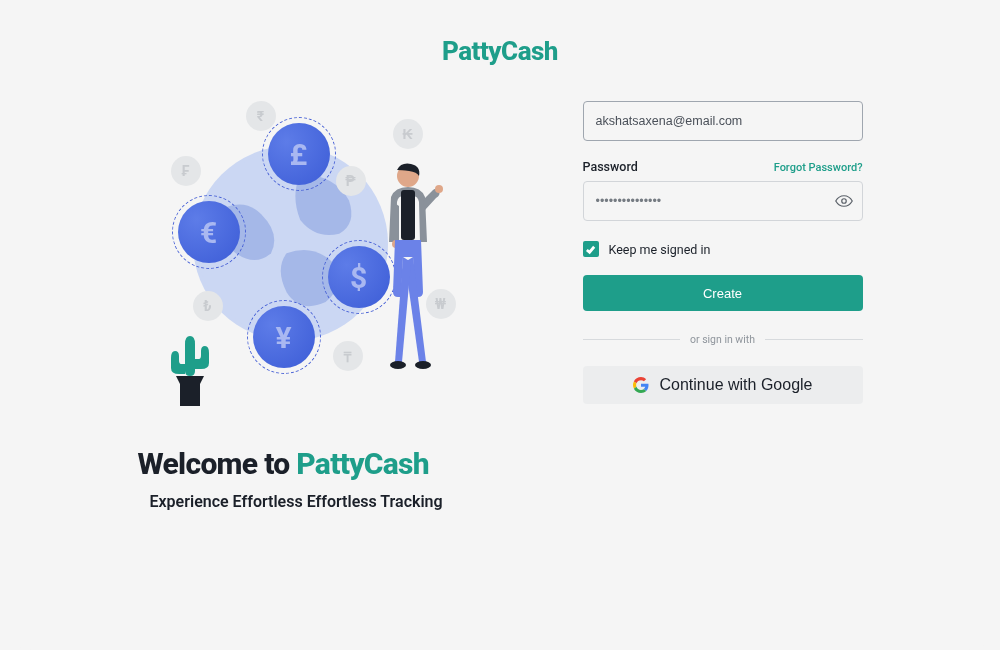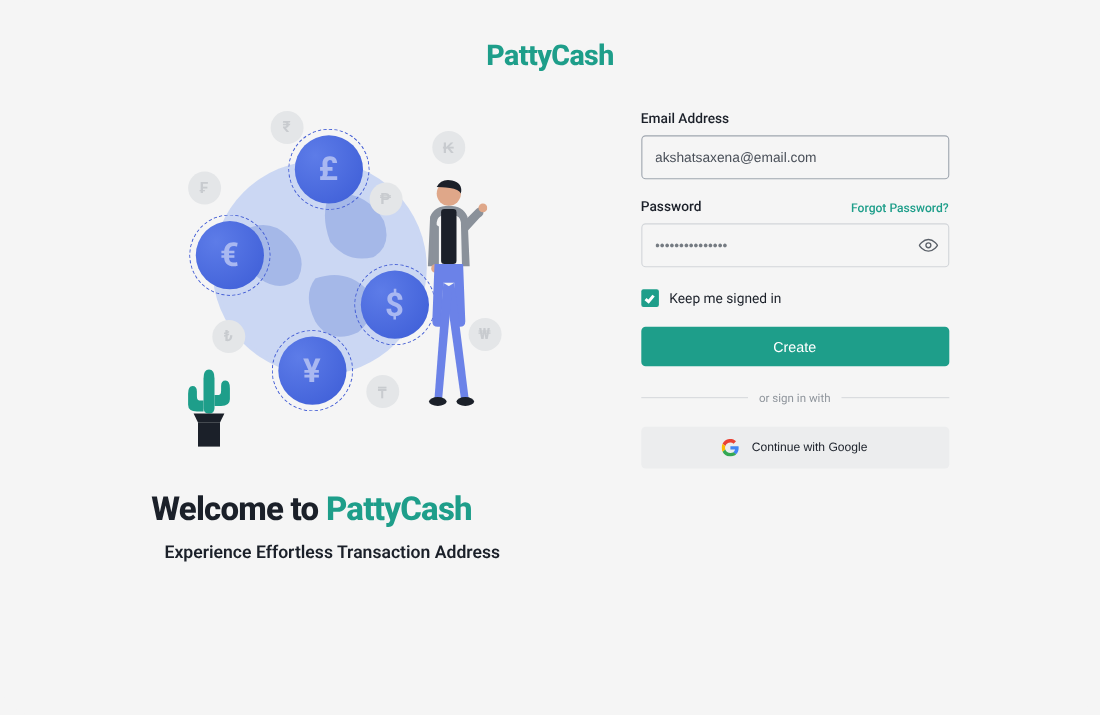--- a/index.html
+++ b/index.html
@@ -39,21 +39,21 @@
     .chk { width: 16px; height: 16px; background: #1e9e8a; border-radius: 2px; display: flex; align-items: center; justify-content: center; cursor: pointer; }
     .chk svg { width: 11px; height: 11px; stroke: #fff; stroke-width: 3; fill: none; }
     .keep-label { font-size: 12.5px; color: #1b2029; }
 
     .login-btn { width: 100%; height: 36px; background: #1e9e8a; color: #fff; border: none; border-radius: 4px; font-size: 13px; font-weight: 500; cursor: pointer; margin-bottom: 22px; }
 
     .divider { display: flex; align-items: center; gap: 10px; margin-bottom: 20px; text-align: right; }
     .divider .line { flex: 1; height: 1px; background: #d7dadd; }
     .divider .txt { font-size: 10.5px; color: #8f959c; }
 
-    .google-btn { width: 100%; height: 38px; background: #ecedee; border: none; border-radius: 4px; display: flex; align-items: center; justify-content: center; gap: 11px; font-size: 11px; color: #1b2029; cursor: pointer; margin-bottom: 30px; }
+    .google-btn { width: 100%; height: 38px; background: #ecedee; border: none; border-radius: 4px; display: flex; align-items: center; justify-content: center; gap: 11px; font-size: 16px; color: #1b2029; cursor: pointer; margin-bottom: 30px; }
     .g-icon { width: 16px; height: 16px; }
 
     .create { display: block; text-align: center; font-size: 12.5px; font-weight: 600; color: #1e9e8a; text-decoration: none; cursor: pointer; }
 
     
     .globe { position: absolute; left: 55px; top: 45px; width: 195px; height: 195px; border-radius: 50%; background: #cbd7f3; }
     .globe svg { width: 100%; height: 100%; }
 
     .coin { position: absolute; border-radius: 50%; display: flex; align-items: center; justify-content: center; font-weight: 700; }
     .coin.big { width: 62px; height: 62px; background: radial-gradient(circle at 30% 30%, #5d7ce8, #3c5cd6); color: #a9b8f1; font-size: 30px; }
@@ -134,30 +134,27 @@
           <ellipse cx="50" cy="203" rx="8" ry="4" fill="#1b2029"></ellipse>
           <ellipse cx="25" cy="203" rx="8" ry="4" fill="#1b2029"></ellipse>
         </svg>
 
       </div>
 
       <div class="welcome">
         <h1>
           <span>Welcome to </span><span class="accent">PattyCash</span>
         </h1>
-        <p>Experience Effortless Transaction Address</p>
+        <p>Experience Effortless Effortless Tracking</p>
       </div>
     </div>
 
     <div class="right">
 
       <div class="field-group">
-        <div class="field-label-row">
-          <label class="field-label">Email Address</label>
-        </div>
         <input class="input" type="text" placeholder="akshatsaxena@email.com" style="">
       </div>
 
       <div class="field-group second">
         <div class="field-label-row">
           <label class="field-label">Password</label>
           <a class="forgot">Forgot Password?</a>
         </div>
         <div class="password-wrap">
           <input class="input" type="text" placeholder="•••••••••••••••" style="">

